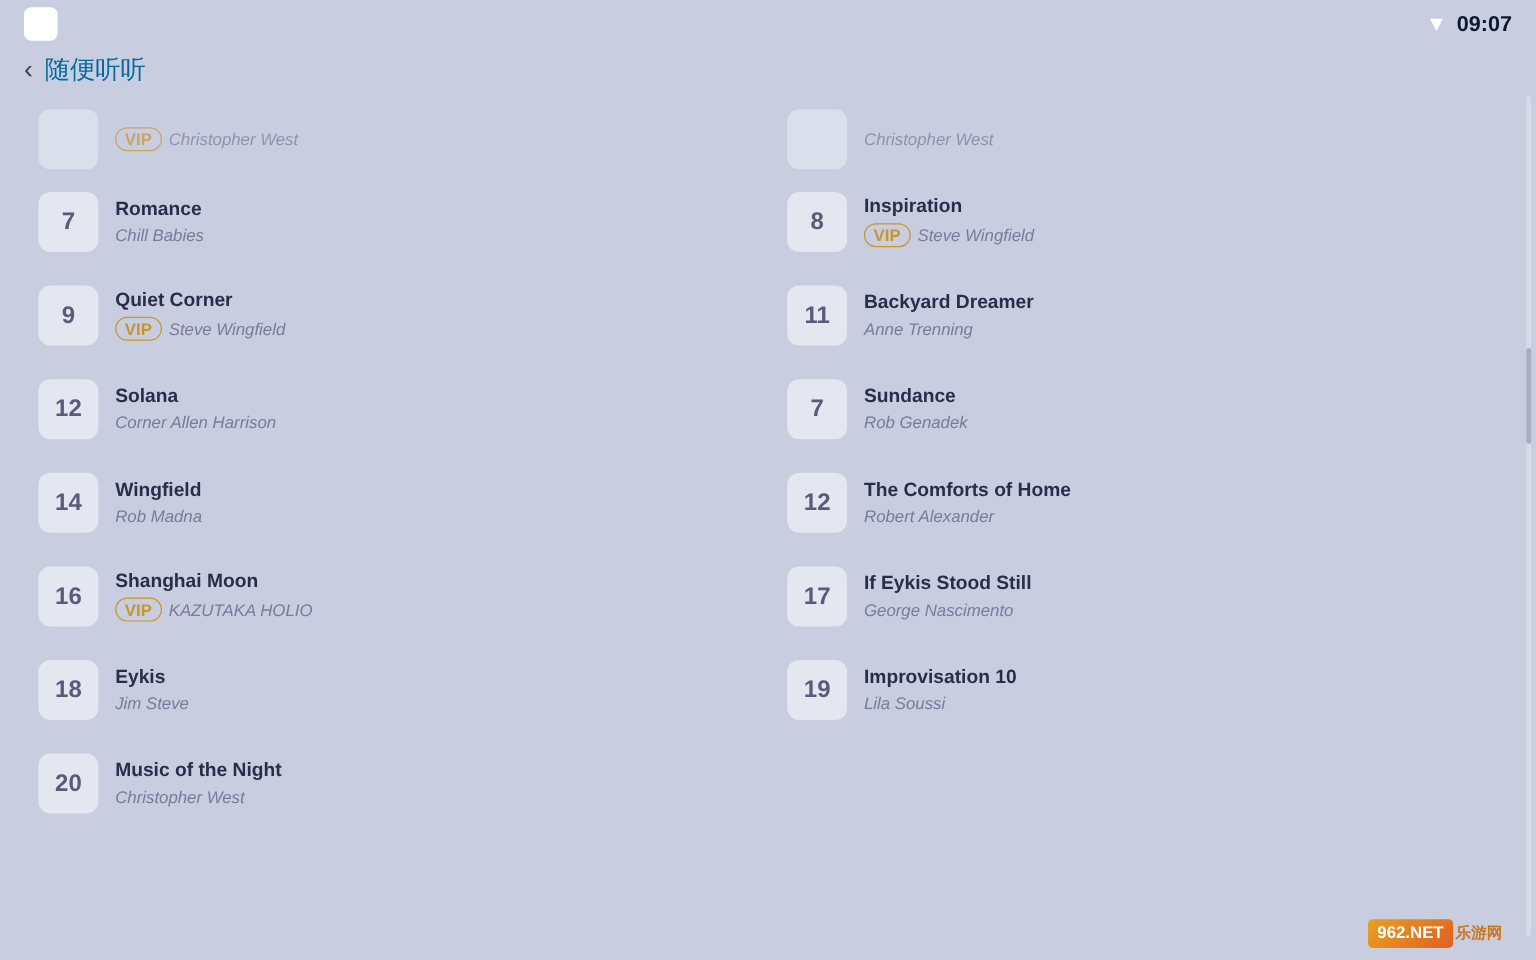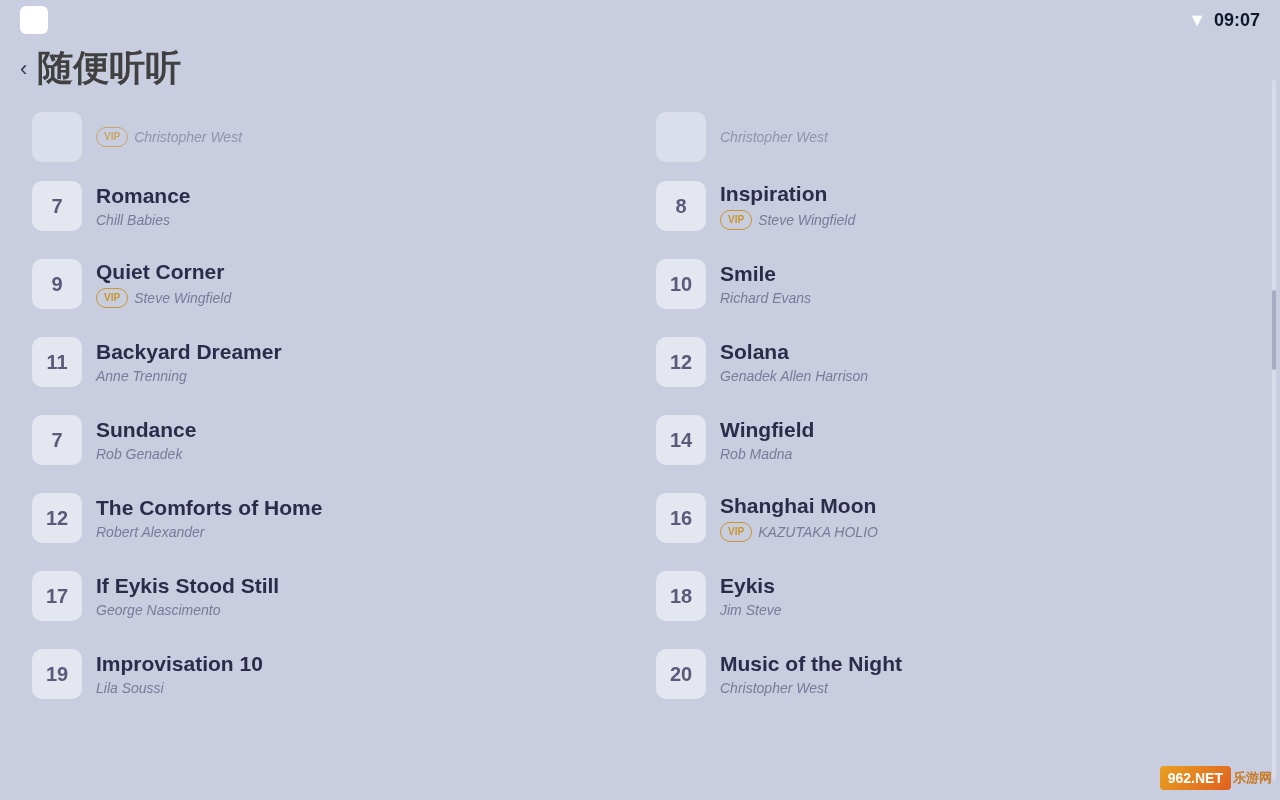--- a/index.html
+++ b/index.html
@@ -65,23 +65,23 @@
     }
 
     .back-btn {
       color: #3a3a5c;
       font-size: 22px;
       cursor: pointer;
       font-weight: 500;
     }
 
     .page-title {
-      font-size: 36px;
-      font-weight: 700;
-      color: #404040;
+      font-size: 21px;
+      font-weight: 400;
+      color: #0369a1;
     }
 
     
     .content {
       padding: 0 16px;
       overflow: hidden;
     }
 
     
     .track-grid {
@@ -116,21 +116,21 @@
       color: #5a5a7a;
     }
 
     .track-info {
       display: flex;
       flex-direction: column;
       gap: 4px;
     }
 
     .track-title {
-      font-size: 21px;
+      font-size: 16px;
       font-weight: 600;
       color: #2c2c4a;
     }
 
     .track-artist-row {
       display: flex;
       align-items: center;
       gap: 6px;
     }
 
@@ -140,21 +140,21 @@
       font-style: italic;
     }
 
     .vip-badge {
       display: inline-flex;
       align-items: center;
       justify-content: center;
       padding: 1px 7px;
       border: 1.5px solid #c8962a;
       border-radius: 10px;
-      font-size: 10px;
+      font-size: 14px;
       font-weight: 600;
       color: #c8962a;
       line-height: 16px;
     }
 
     
     .partial-row {
       display: flex;
       align-items: center;
       padding: 8px 16px;
@@ -198,21 +198,21 @@
       width: 4px;
       height: 80px;
       background: rgba(150,150,180,0.7);
       border-radius: 2px;
     }
 
     
     .watermark {
       position: absolute;
       bottom: 10px;
-      right: 8px;
+      right: 28px;
       display: flex;
       align-items: center;
       gap: 2px;
       z-index: 10;
     }
 
     .watermark-box {
       background: linear-gradient(135deg, #e8a020, #e06020);
       padding: 3px 8px;
       border-radius: 4px;
@@ -306,48 +306,37 @@
         <div class="track-info">
           <span class="track-title">Quiet Corner</span>
           <div class="track-artist-row">
             <span class="vip-badge">VIP</span>
             <span class="track-artist">Steve Wingfield</span>
           </div>
         </div>
       </div>
       <div class="track-item">
         <div class="track-number-box">
-          <span class="track-number">10</span>
-        </div>
-        <div class="track-info">
-          <span class="track-title">Smile</span>
-          <div class="track-artist-row">
-            <span class="track-artist">Richard Evans</span>
-          </div>
-        </div>
-      </div>
-      <div class="track-item">
-        <div class="track-number-box">
           <span class="track-number">11</span>
         </div>
         <div class="track-info">
           <span class="track-title">Backyard Dreamer</span>
           <div class="track-artist-row">
             <span class="track-artist">Anne Trenning</span>
           </div>
         </div>
       </div>
       <div class="track-item">
         <div class="track-number-box">
           <span class="track-number">12</span>
         </div>
         <div class="track-info">
           <span class="track-title">Solana</span>
           <div class="track-artist-row">
-            <span class="track-artist">Genadek Allen Harrison</span>
+            <span class="track-artist">Corner Allen Harrison</span>
           </div>
         </div>
       </div>
       <div class="track-item">
         <div class="track-number-box">
           <span class="track-number">7</span>
         </div>
         <div class="track-info">
           <span class="track-title">Sundance</span>
           <div class="track-artist-row">

